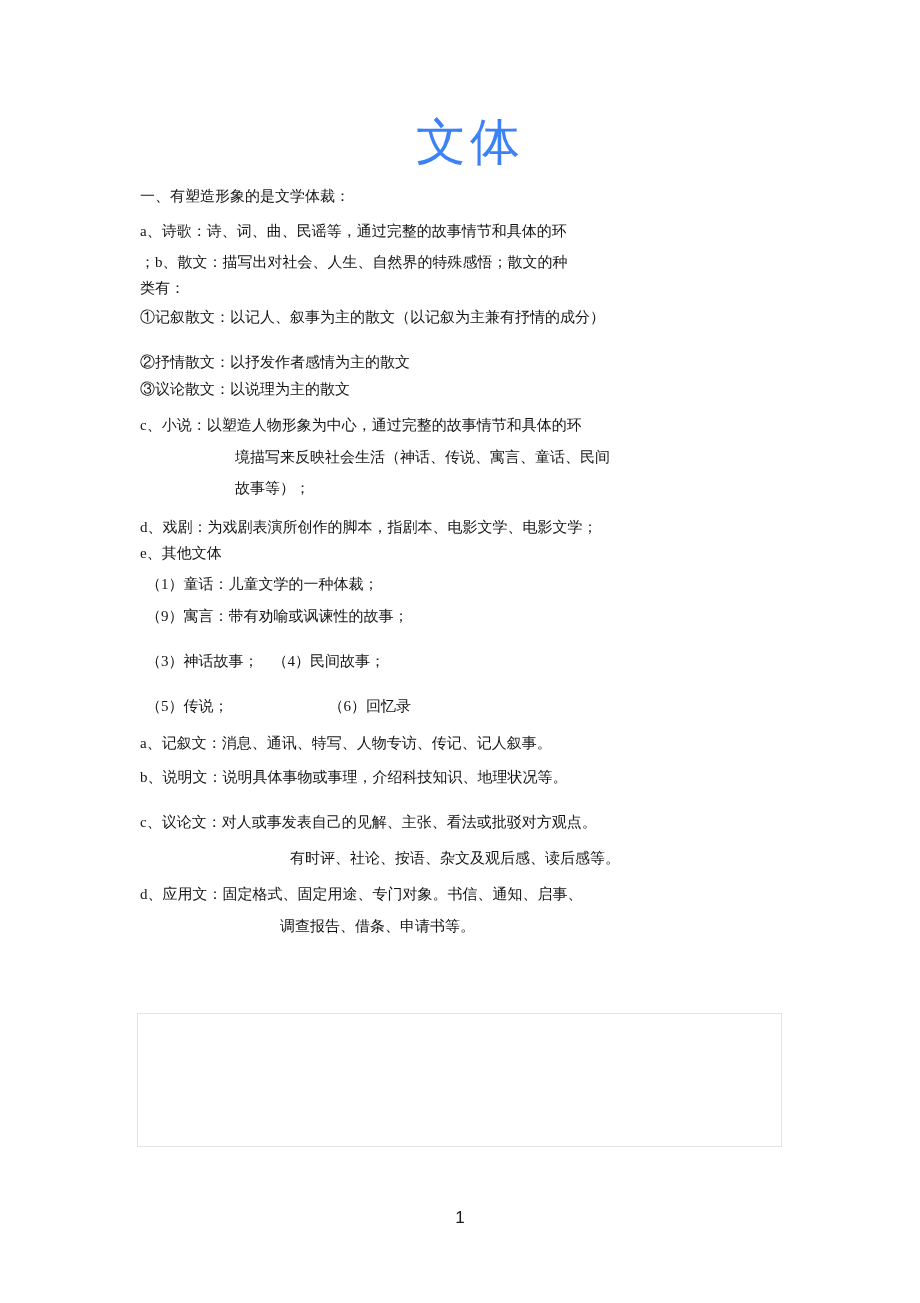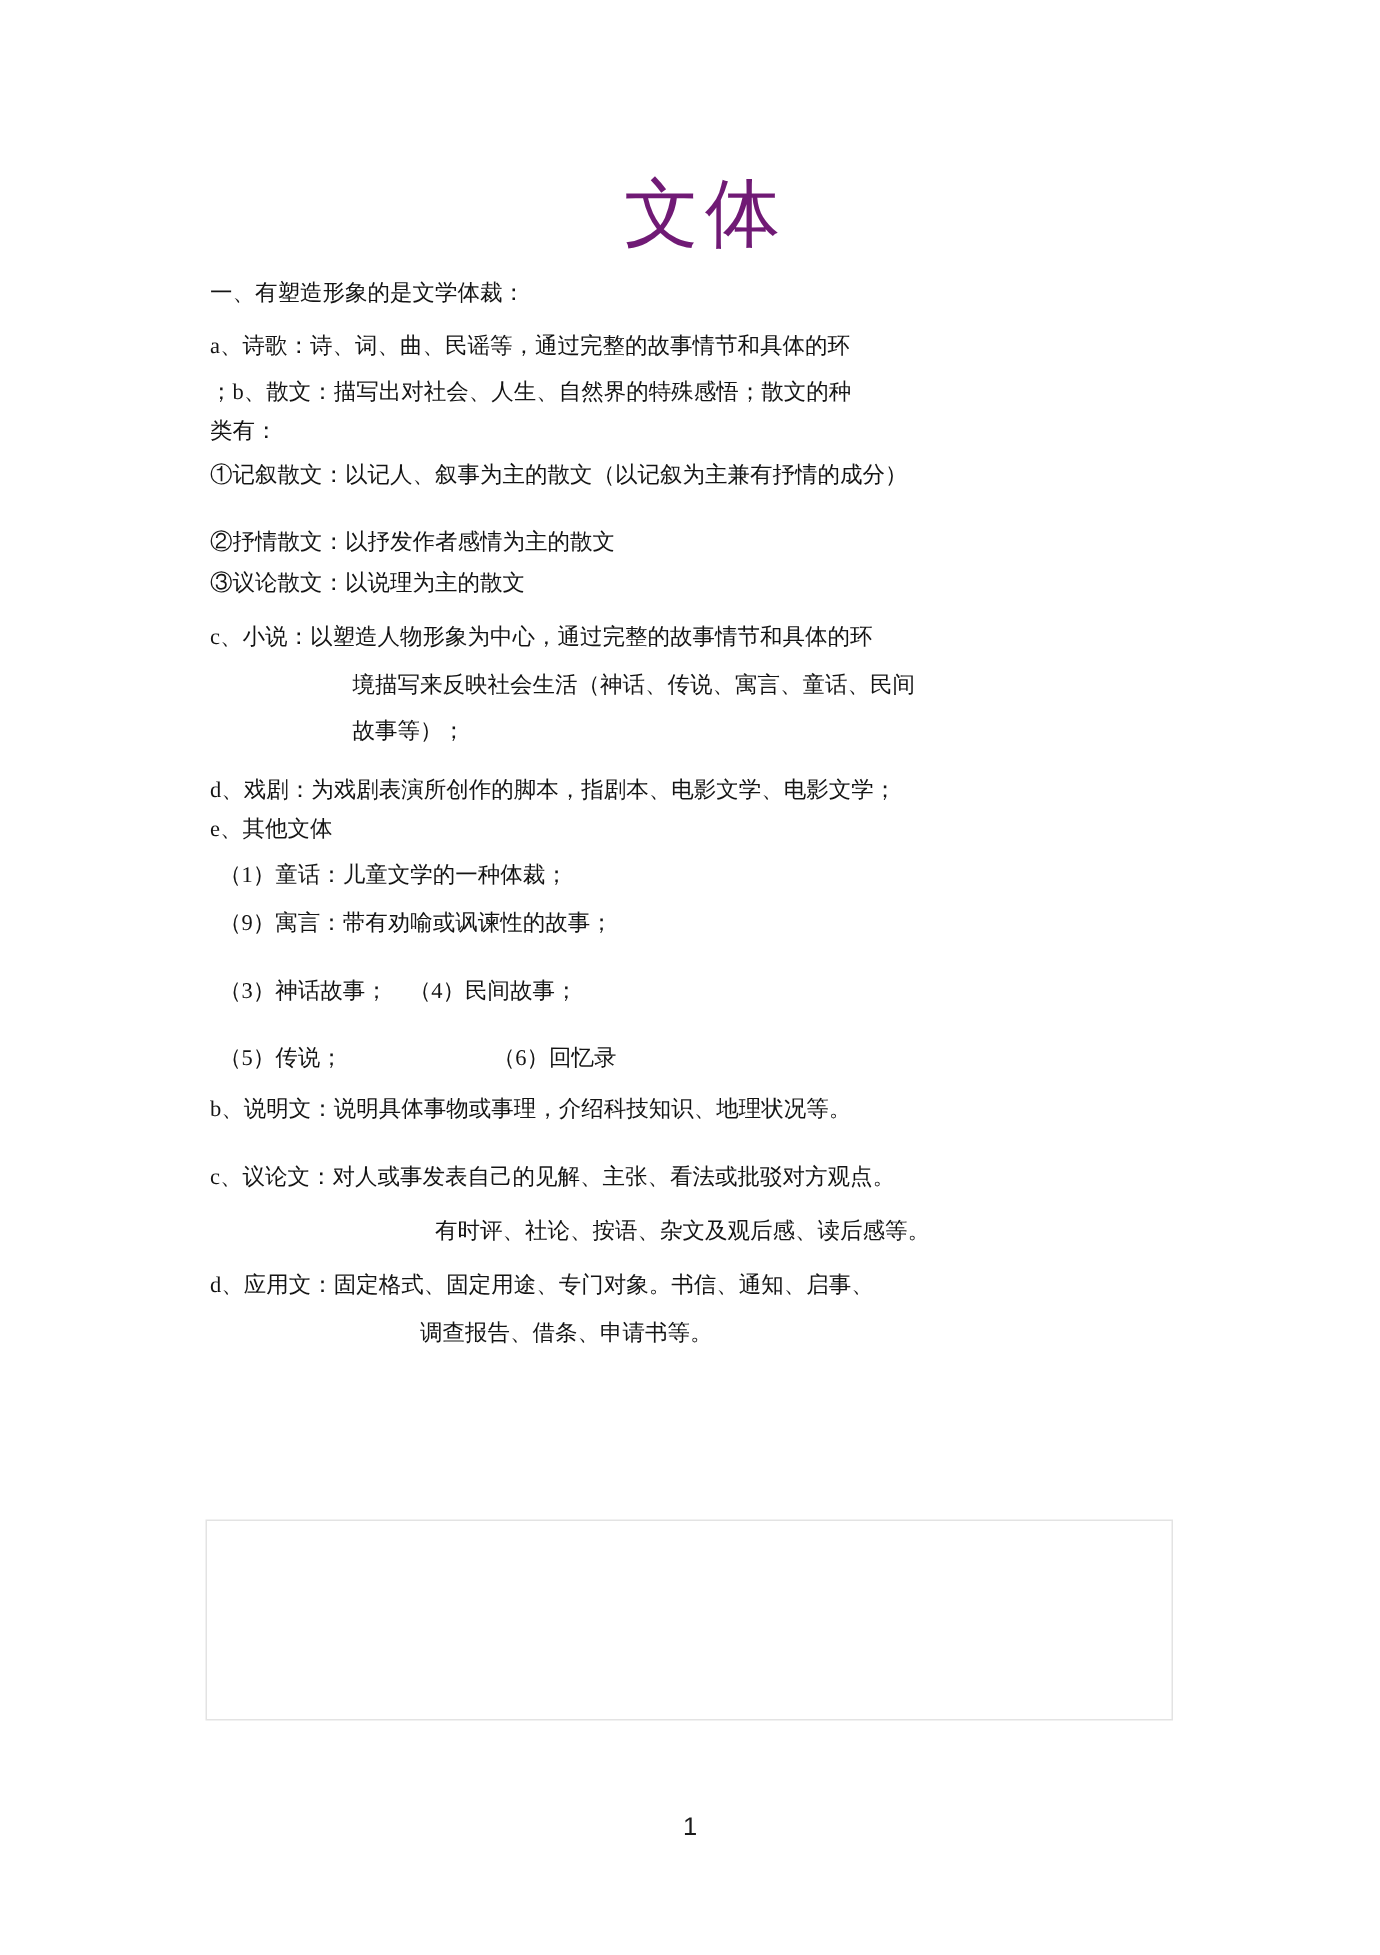--- a/index.html
+++ b/index.html
@@ -8,21 +8,21 @@
     background: #ffffff;
     font-family: "Liberation Serif", "DejaVu Serif", serif;
     color: #111111;
     overflow: hidden;
   }
   .page { position: relative; width: 920px; height: 1303px; background: #ffffff; }
   .content { position: absolute; left: 140px; top: 0; width: 660px; }
   .doc-title {
     font-size: 50px; line-height: 60px; font-weight: 400;
     text-align: center; margin: 112px 0 0 0; letter-spacing: 4px;
-    color: #701a75;
+    color: #3b82f6;
   }
   .ln {
     font-size: 15px; line-height: 26px; margin: 0;
     white-space: nowrap; color: #141414;
   }
   .m0{margin-top:0}.m1{margin-top:1px}.m3{margin-top:3px}.m5{margin-top:5px}
   .m6{margin-top:6px}.m7{margin-top:19px}.m8{margin-top:8px}.m9{margin-top:9px}
   .m10{margin-top:10px}.m11{margin-top:11px}.m13{margin-top:13px}
   .m94{margin-top:94px}
   .ind6{padding-left:6px}
@@ -68,20 +68,21 @@
 
     <p class="ln m13">d、戏剧：为戏剧表演所创作的脚本，指剧本、电影文学、电影文学；</p>
     <p class="ln m0">e、其他文体</p>
 
     <p class="ln m5 ind6">（1）童话：儿童文学的一种体裁；</p>
     <p class="ln m6 ind6">（9）寓言：带有劝喻或讽谏性的故事；</p>
     <p class="ln m7 ind6"><span>（3）神话故事；</span><span class="gap-small">（4）民间故事；</span></p>
     <p class="ln m7 ind6"><span>（5）传说；</span><span class="gap-large">（6）回忆录</span></p>
 
 
+    <p class="ln m11">a、记叙文：消息、通讯、特写、人物专访、传记、记人叙事。</p>
     <p class="ln m8">b、说明文：说明具体事物或事理，介绍科技知识、地理状况等。</p>
     <p class="ln m7">c、议论文：对人或事发表自己的见解、主张、看法或批驳对方观点。</p>
     <p class="ln m10 ind150">有时评、社论、按语、杂文及观后感、读后感等。</p>
     <p class="ln m10">d、应用文：固定格式、固定用途、专门对象。书信、通知、启事、</p>
     <p class="ln m6 ind140">调查报告、借条、申请书等。</p>
 
   </div>
 
   <div class="empty-frame"></div>
 

